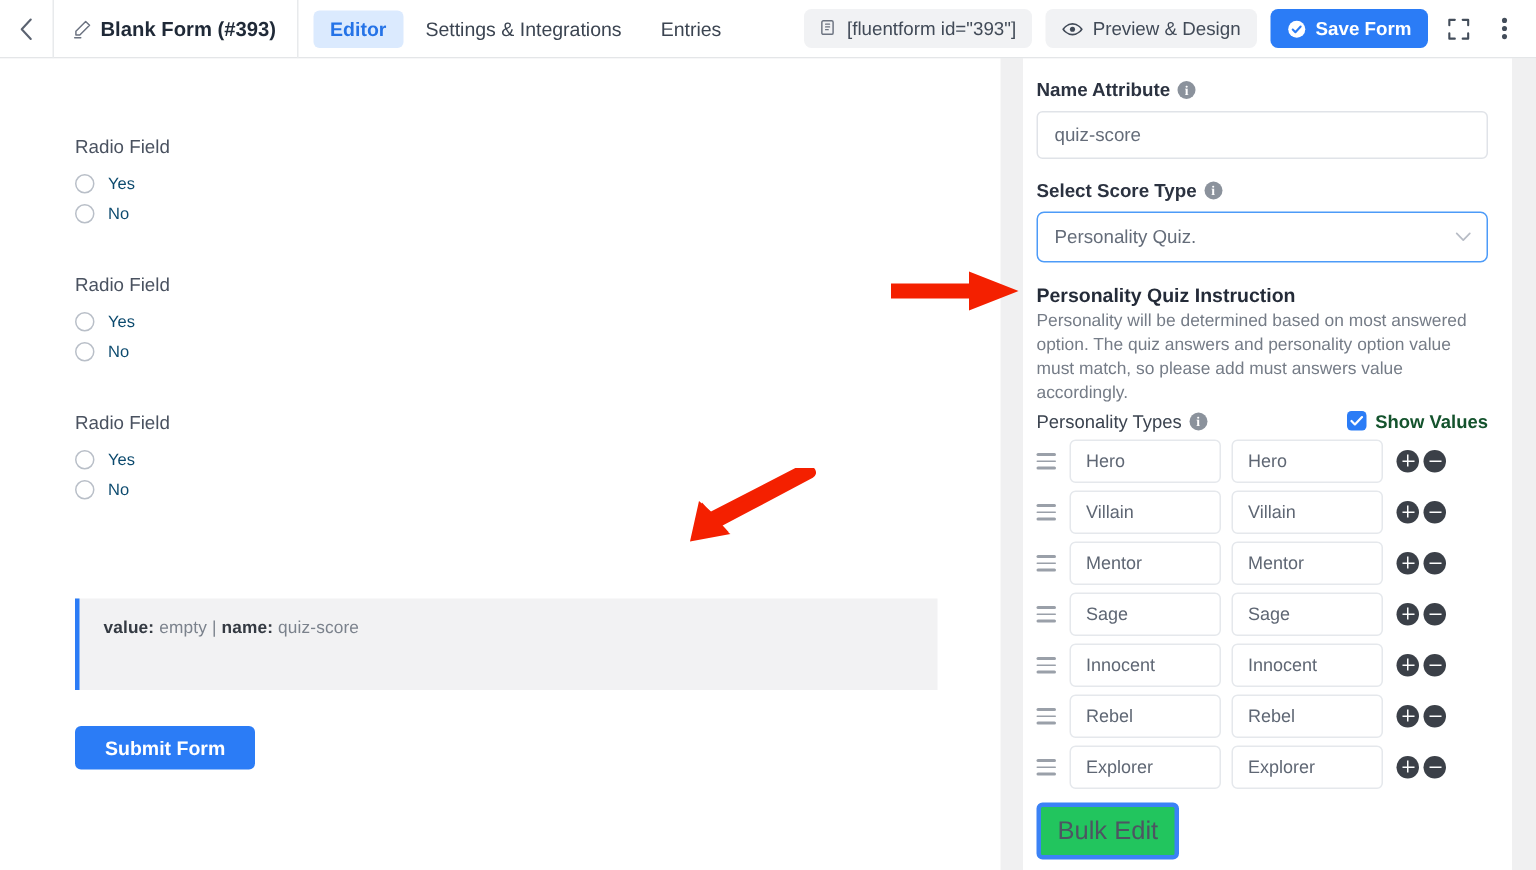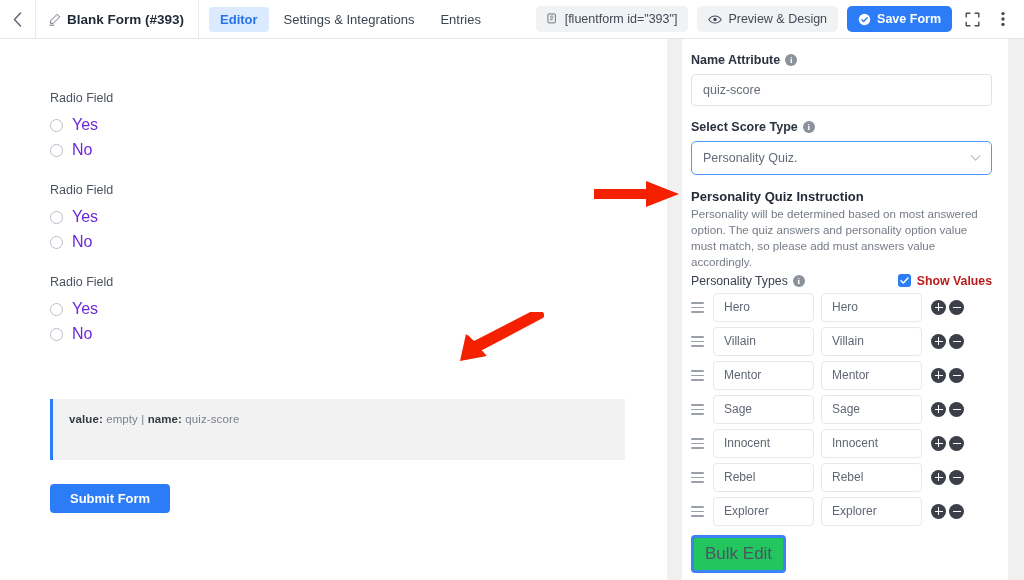--- a/index.html
+++ b/index.html
@@ -60,21 +60,21 @@
   }
   .field-block { position: absolute; left: 50px; }
   .field-label {
     font-size: 12.5px; color: #4a5260; margin-bottom: 11px; font-weight: 400;
   }
   .radio-opt { display: flex; align-items: center; gap: 9px; margin-bottom: 7px; }
   .radio-dot {
     width: 13px; height: 13px; border-radius: 50%;
     border: 1px solid #b9bfc8; background: #fff; flex: none;
   }
-  .radio-text { font-size: 16px; color: #6d28d9; }
+  .radio-text { font-size: 11px; color: #0c4a6e; }
 
   .notice {
     position: absolute; left: 50px; top: 360px; width: 575px; height: 61px;
     background: #f2f2f3; border-left: 3px solid #2b7cf6;
   }
   .notice-text {
     padding: 14px 0 0 16px; font-size: 11.5px; color: #7b828c; letter-spacing: .1px;
   }
   .notice-text b { color: #343a42; font-weight: 700; }
 
@@ -124,21 +124,21 @@
   .types-row {
     display: flex; align-items: center; justify-content: space-between;
     margin-top: 4px; margin-bottom: 5px;
   }
   .types-label { font-size: 12.3px; color: #3b434f; display: flex; align-items: center; gap: 5px; }
   .show-values { display: flex; align-items: center; gap: 6px; cursor: pointer; }
   .cbox {
     width: 13px; height: 13px; border-radius: 3px; background: #2b7cf6;
     display: flex; align-items: center; justify-content: center; flex: none;
   }
-  .show-values-txt { font-size: 12.3px; color: #b91c1c; font-weight: 600; }
+  .show-values-txt { font-size: 12.3px; color: #14532d; font-weight: 600; }
 
   .opt-row { display: flex; align-items: center; gap: 7px; margin-bottom: 5px; }
   .drag-handle {
     width: 15px; height: 16px; display: flex; flex-direction: column; justify-content: center;
     gap: 3px; cursor: grab; flex: none; padding-right: 2px;
   }
   .drag-handle i { display: block; height: 1.5px; background: #9aa0a9; border-radius: 1px; }
   .opt-input {
     width: 101px; height: 29px; border: 1px solid #e5e8ec; border-radius: 4px;
     padding: 0 10px; font-size: 12px; color: #5f6774;

